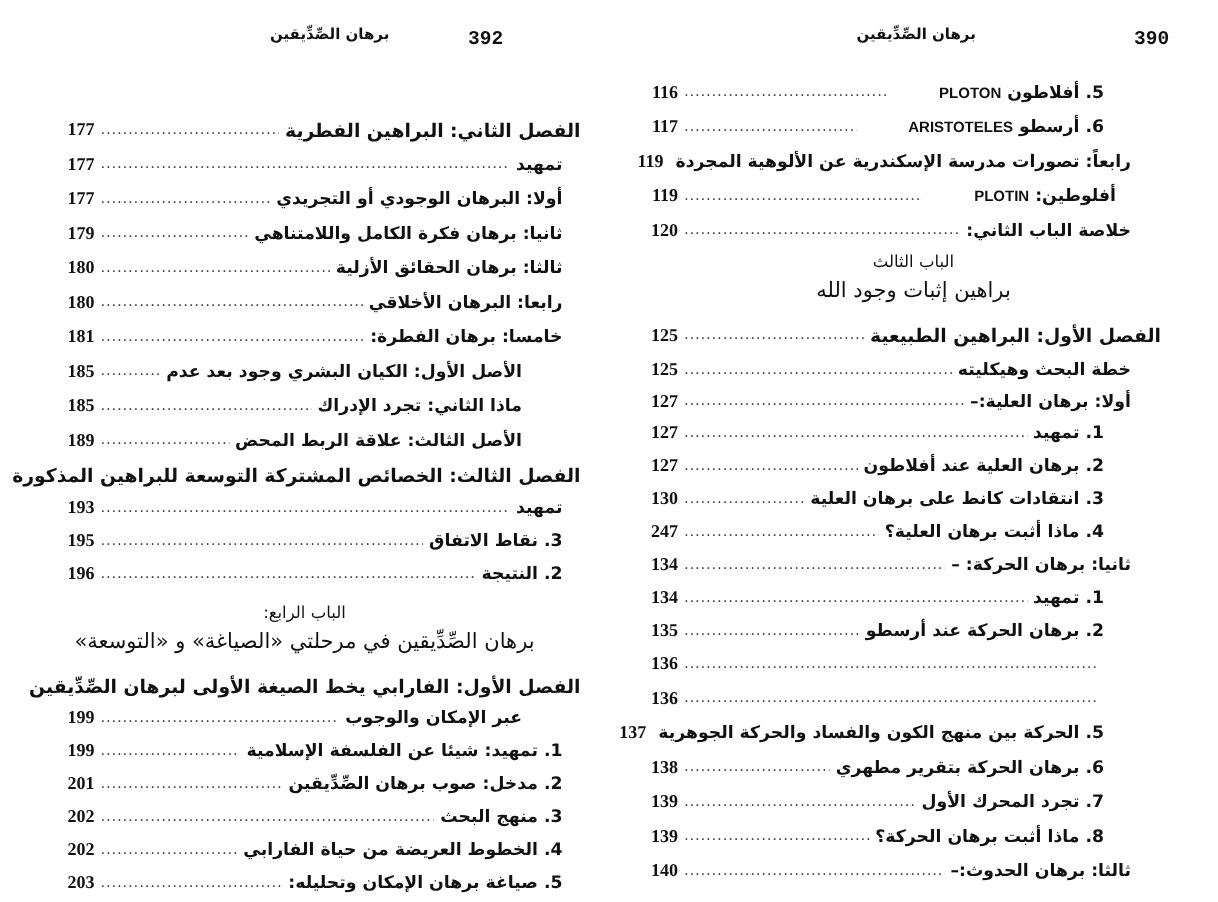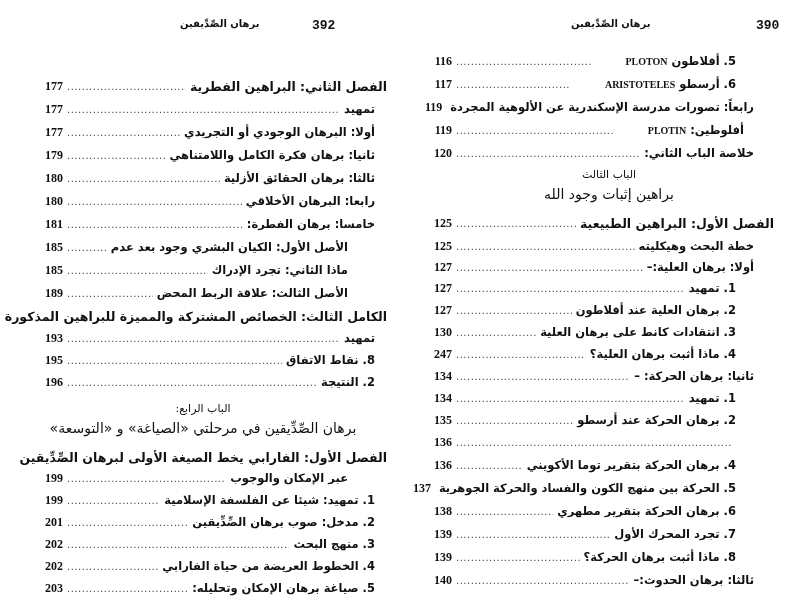--- a/index.html
+++ b/index.html
@@ -20,21 +20,21 @@
   .row .title { flex: 0 0 auto; }
   .row .dots { flex: 1 1 auto; overflow: hidden; color: #444; font-weight: normal;
                font-size: 10px; letter-spacing: 0.5px; margin: 0 4px; direction: ltr; text-align: right; }
   .row .dots::before { content: "......................................................................................................................................................................................"; }
   .row .pg { flex: 0 0 28px; direction: ltr; text-align: right; font-family: "Liberation Serif", serif;
              font-weight: bold; font-size: 12px; }
   .row.chapter { font-size: 12.5px; }
   .center { position: absolute; width: 406px; left: 0; text-align: center; direction: rtl; font-weight: normal; }
   .center.small { font-size: 11px; }
   .center.big { font-size: 14px; }
-  .latin { font-family: Liberation Serif, serif; font-size: 10px; margin-left: 30px; }
+  .latin { font-family: Liberation Sans, sans-serif; font-size: 10px; margin-left: 30px; }
 </style>
 </head>
 <body>
 
 <div class="page left">
   <div class="pnum">392</div>
   <div class="runhead">برهان الصِّدِّيقين</div>
 
   <div class="row chapter" style="top:76px;left:35px;width:352px">
       <span class="title">الفصل الثاني: البراهين الفطرية</span>
@@ -80,30 +80,30 @@
       <span class="title">ماذا الثاني: تجرد الإدراك</span>
       <span class="dots"></span>
       <span class="pg">185</span>
     </div>
   <div class="row" style="top:283px;left:35px;width:313px">
       <span class="title">الأصل الثالث: علاقة الربط المحض</span>
       <span class="dots"></span>
       <span class="pg">189</span>
     </div>
   <div class="row chapter" style="top:306px;left:35px;width:352px">
-      <span class="title">الكامل الثالث: الخصائص المشتركة والمميزة للبراهين المذكورة</span>
+      <span class="title">الفصل الثالث: الخصائص المشتركة التوسعة للبراهين المذكورة</span>
       <span class="dots"></span>
     </div>
   <div class="row" style="top:328px;left:35px;width:340px">
       <span class="title">تمهيد</span>
       <span class="dots"></span>
       <span class="pg">193</span>
     </div>
   <div class="row" style="top:350px;left:35px;width:340px">
-      <span class="title">8. نقاط الاتفاق</span>
+      <span class="title">3. نقاط الاتفاق</span>
       <span class="dots"></span>
       <span class="pg">195</span>
     </div>
   <div class="row" style="top:372px;left:35px;width:340px">
       <span class="title">2. النتيجة</span>
       <span class="dots"></span>
       <span class="pg">196</span>
     </div>
 
   <div class="center small" style="top:402px">الباب الرابع:</div>
@@ -225,21 +225,20 @@
   <div class="row" style="top:410px;left:18px;width:312px">
       <span class="title">2. برهان الحركة عند أرسطو</span>
       <span class="dots"></span>
       <span class="pg">135</span>
     </div>
   <div class="row" style="top:432px;left:18px;width:312px">
       <span class="dots"></span>
       <span class="pg">136</span>
     </div>
   <div class="row" style="top:455px;left:18px;width:312px">
-      <span class="title">4. برهان الحركة بتقرير توما الأكويني</span>
       <span class="dots"></span>
       <span class="pg">136</span>
     </div>
   <div class="row" style="top:478px;left:18px;width:312px">
       <span class="title">5. الحركة بين منهج الكون والفساد والحركة الجوهرية</span>
       <span class="dots"></span>
       <span class="pg">137</span>
     </div>
   <div class="row" style="top:501px;left:18px;width:312px">
       <span class="title">6. برهان الحركة بتقرير مطهري</span>

